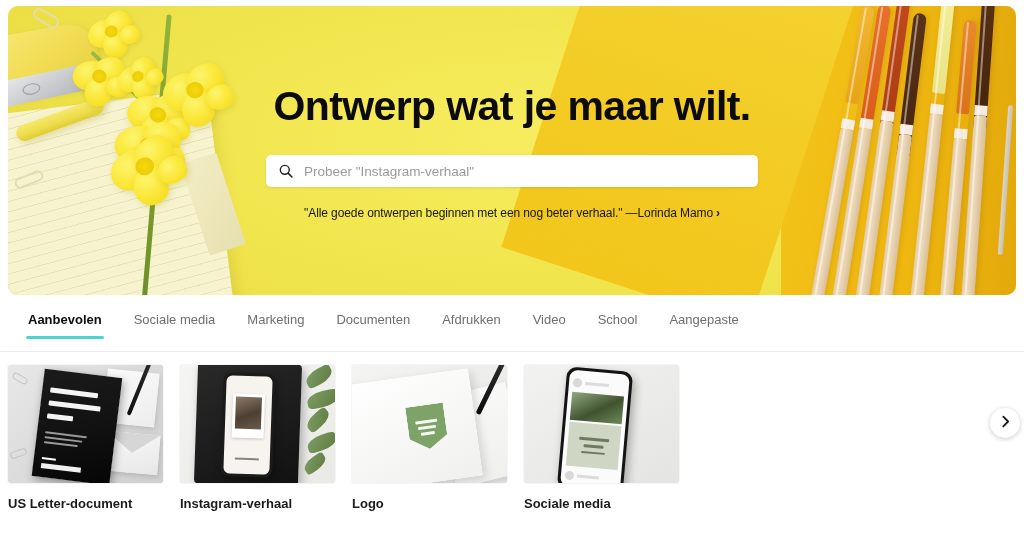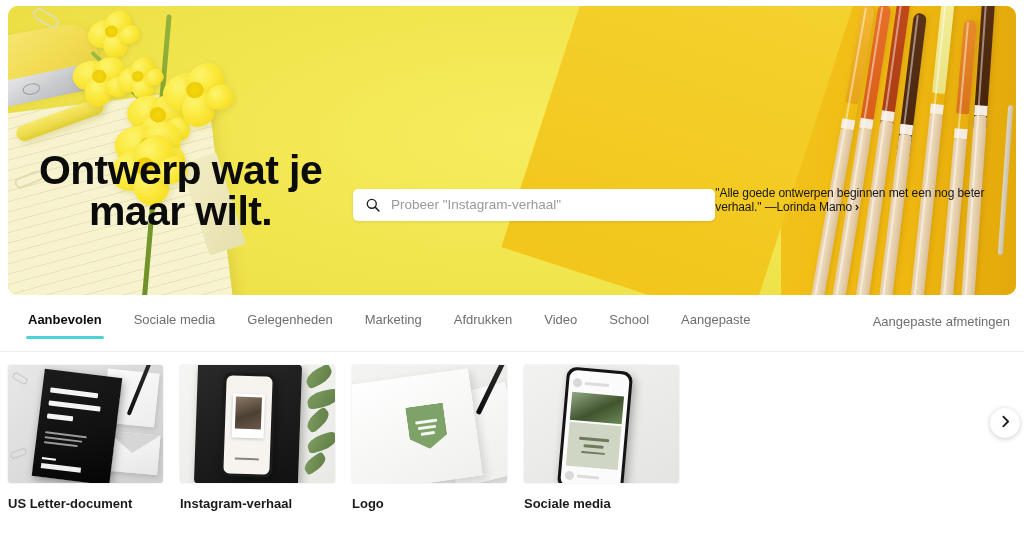--- a/index.html
+++ b/index.html
@@ -178,21 +178,21 @@
   .pen-clip {
     position: absolute; right: 8px; bottom: 40px;
     width: 5px; height: 150px;
     background: linear-gradient(90deg,#ded6c4,#c9c0ab);
     border-radius: 3px; transform: rotate(4deg);
   }
 
   
   .hero-content {
     position: absolute; inset: 0;
-    display: flex; flex-direction: row;
+    display: flex; flex-direction: column;
     align-items: center; justify-content: flex-start;
     padding-top: 80px;
   }
   .hero-title {
     font-size: 41px; font-weight: 700; color: #0b0b0b;
     letter-spacing: -0.6px; line-height: 1;
     text-align: center;
   }
   .search-wrap {
     margin-top: 28px;
@@ -603,29 +603,26 @@
       <div class="hero-quote">
         <span>"Alle goede ontwerpen beginnen met een nog beter verhaal." —Lorinda Mamo</span><span class="chev">›</span>
       </div>
     </div>
   </div>
 
   <div class="tabbar">
     <div class="tabs">
       <div class="tab active"><span>Aanbevolen</span></div>
       <div class="tab"><span>Sociale media</span></div>
-      <div class="tab"><span>Gelegenheden</span></div>
       <div class="tab"><span>Marketing</span></div>
+      <div class="tab"><span>Documenten</span></div>
       <div class="tab"><span>Afdrukken</span></div>
       <div class="tab"><span>Video</span></div>
       <div class="tab"><span>School</span></div>
       <div class="tab"><span>Aangepaste</span></div>
-    </div>
-    <div class="tabbar-right">
-      <span class="custom-size">Aangepaste afmetingen</span>
     </div>
   </div>
 
   <div class="cards">
 
     <div class="card">
       <div class="thumb">
         <div class="t1-bg"></div>
         <div class="t1-card"></div>
         <div class="t1-pen"></div>

